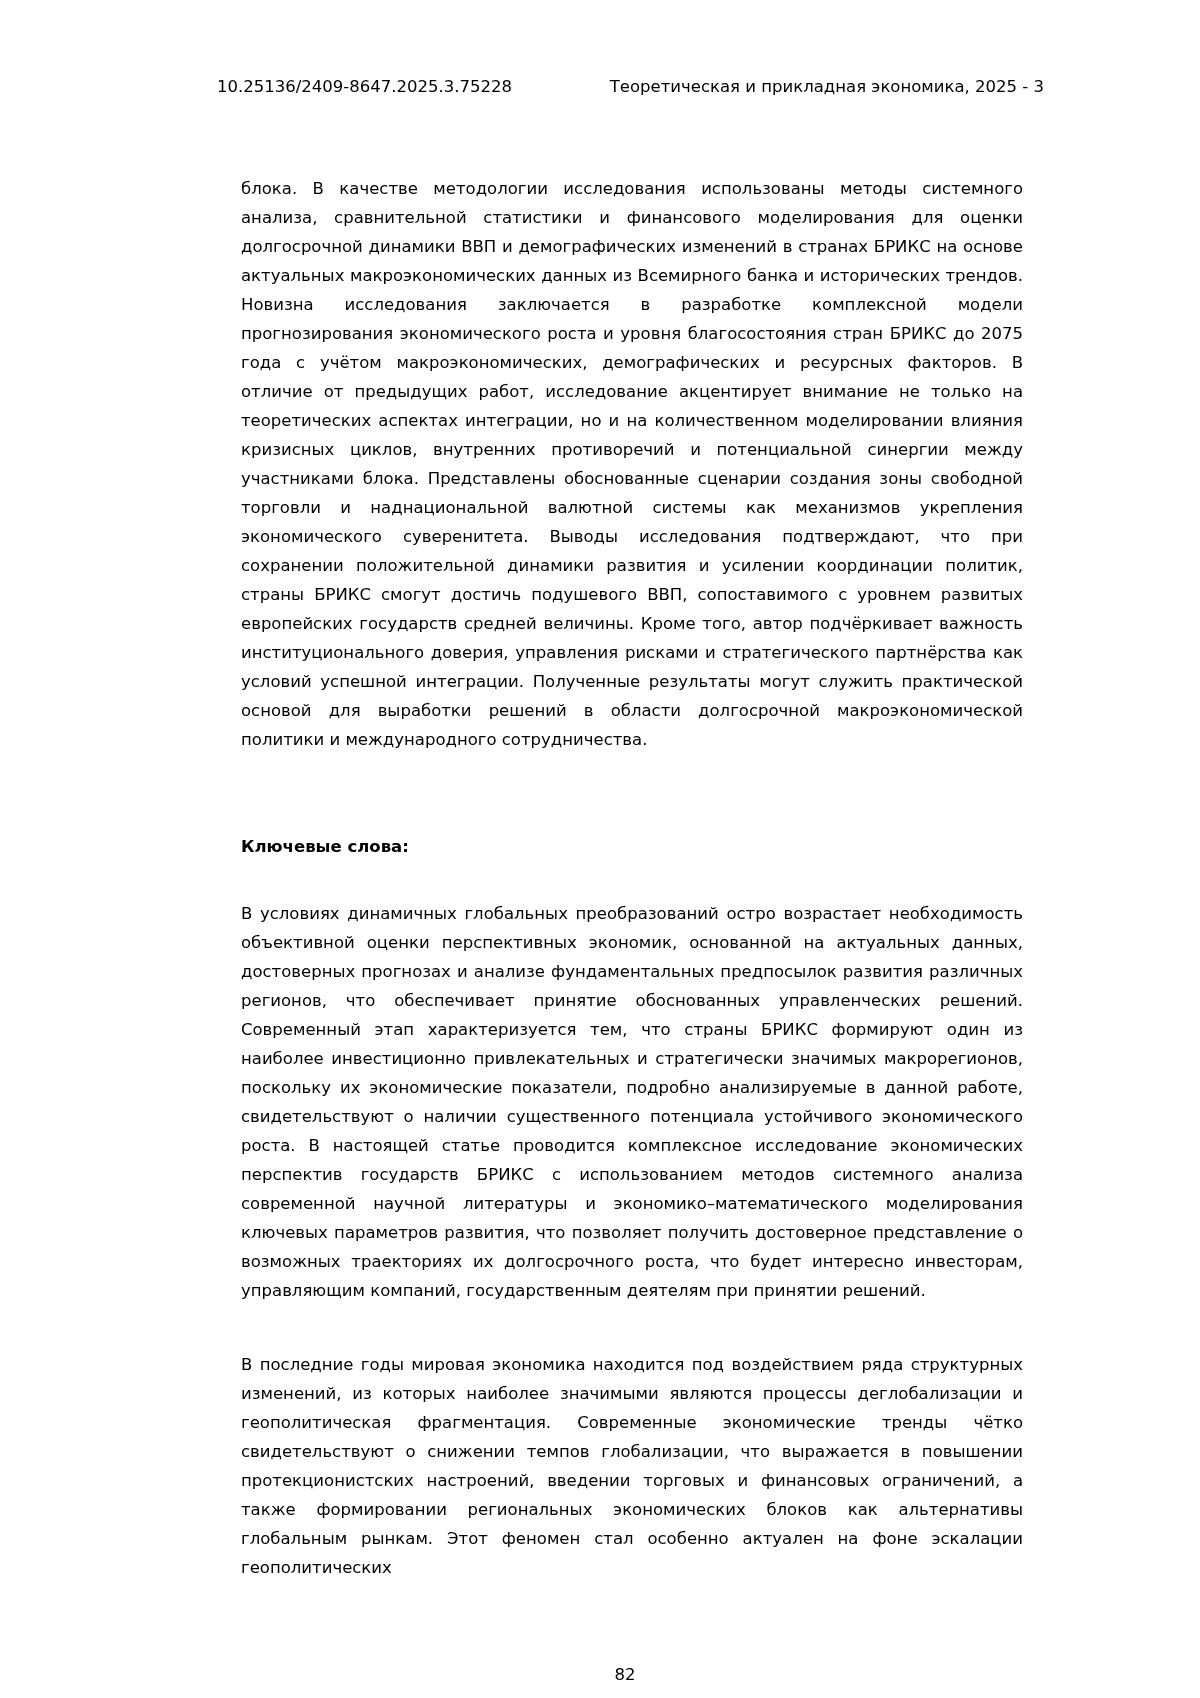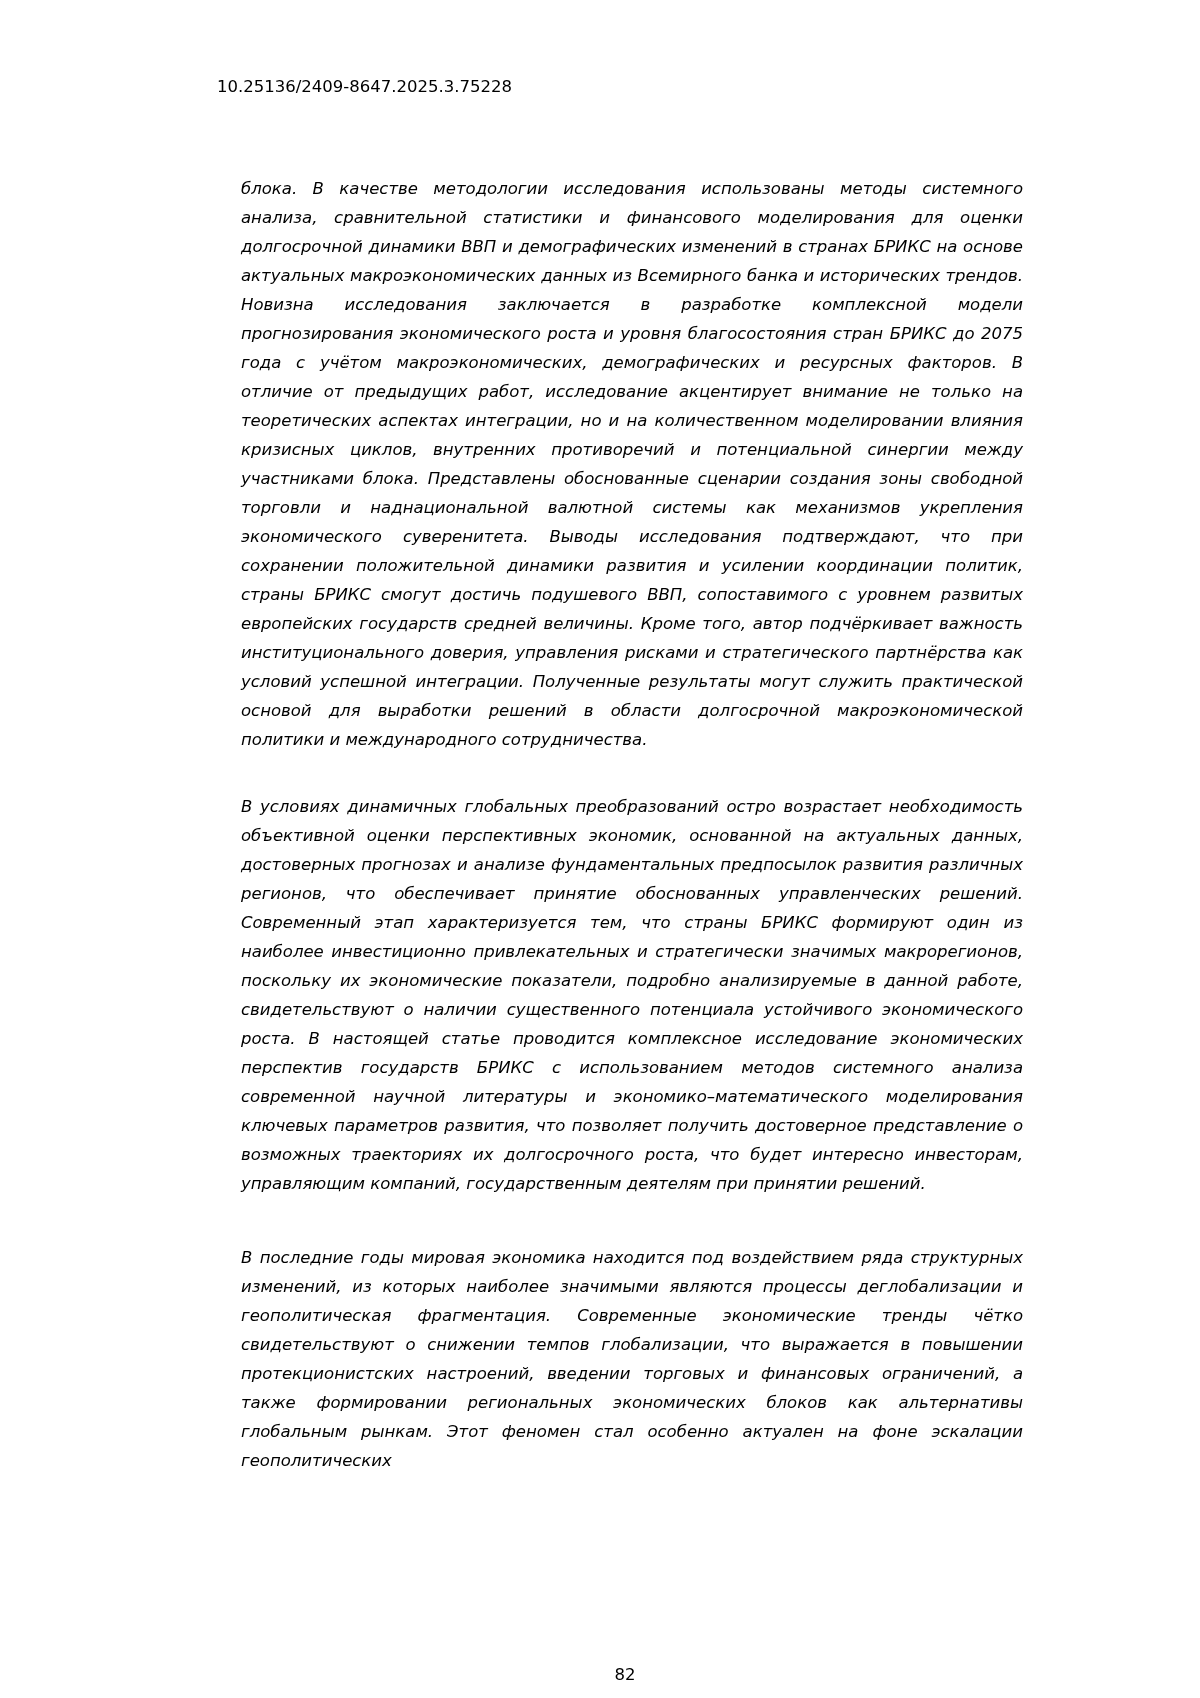--- a/index.html
+++ b/index.html
@@ -20,21 +20,20 @@
   .header {
     display: flex;
     justify-content: space-between;
     align-items: baseline;
     margin: 0 144px 0 157px;
     font-size: 16.5px;
     line-height: 22px;
   }
   .content {
     margin: 28px 165px 0 181px;
-    font-style: italic;
   }
   .para {
     font-size: 16.5px;
     line-height: 29px;
     text-align: justify;
     text-justify: inter-word;
   }
   .keywords-label {
     margin-top: 54px;
     font-weight: bold;
@@ -64,26 +63,28 @@
     font-size: 16.5px;
   }
 </style>
 </head>
 <body>
 
 <div class="page">
 
   <div class="header">
     <span class="doi">10.25136/2409-8647.2025.3.75228</span>
+    <span class="journal">Теоретическая и прикладная экономика, 2025 - 3</span>
   </div>
 
   <div class="content">
 
     <p class="para abstract">блока. В качестве методологии исследования использованы методы системного анализа, сравнительной статистики и финансового моделирования для оценки долгосрочной динамики ВВП и демографических изменений в странах БРИКС на основе актуальных макроэкономических данных из Всемирного банка и исторических трендов. Новизна исследования заключается в разработке комплексной модели прогнозирования экономического роста и уровня благосостояния стран БРИКС до 2075 года с учётом макроэкономических, демографических и ресурсных факторов. В отличие от предыдущих работ, исследование акцентирует внимание не только на теоретических аспектах интеграции, но и на количественном моделировании влияния кризисных циклов, внутренних противоречий и потенциальной синергии между участниками блока. Представлены обоснованные сценарии создания зоны свободной торговли и наднациональной валютной системы как механизмов укрепления экономического суверенитета. Выводы исследования подтверждают, что при сохранении положительной динамики развития и усилении координации политик, страны БРИКС смогут достичь подушевого ВВП, сопоставимого с уровнем развитых европейских государств средней величины. Кроме того, автор подчёркивает важность институционального доверия, управления рисками и стратегического партнёрства как условий успешной интеграции. Полученные результаты могут служить практической основой для выработки решений в области долгосрочной макроэкономической политики и международного сотрудничества.</p>
 
+    <p class="keywords-label">Ключевые слова:</p>
 
 
 
     <p class="para intro-1">В условиях динамичных глобальных преобразований остро возрастает необходимость объективной оценки перспективных экономик, основанной на актуальных данных, достоверных прогнозах и анализе фундаментальных предпосылок развития различных регионов, что обеспечивает принятие обоснованных управленческих решений. Современный этап характеризуется тем, что страны БРИКС формируют один из наиболее инвестиционно привлекательных и стратегически значимых макрорегионов, поскольку их экономические показатели, подробно анализируемые в данной работе, свидетельствуют о наличии существенного потенциала устойчивого экономического роста. В настоящей статье проводится комплексное исследование экономических перспектив государств БРИКС с использованием методов системного анализа современной научной литературы и экономико–математического моделирования ключевых параметров развития, что позволяет получить достоверное представление о возможных траекториях их долгосрочного роста, что будет интересно инвесторам, управляющим компаний, государственным деятелям при принятии решений.</p>
 
     <p class="para intro-2">В последние годы мировая экономика находится под воздействием ряда структурных изменений, из которых наиболее значимыми являются процессы деглобализации и геополитическая фрагментация. Современные экономические тренды чётко свидетельствуют о снижении темпов глобализации, что выражается в повышении протекционистских настроений, введении торговых и финансовых ограничений, а также формировании региональных экономических блоков как альтернативы глобальным рынкам. Этот феномен стал особенно актуален на фоне эскалации геополитических</p>
 
   </div>
 
   <div class="footer">

